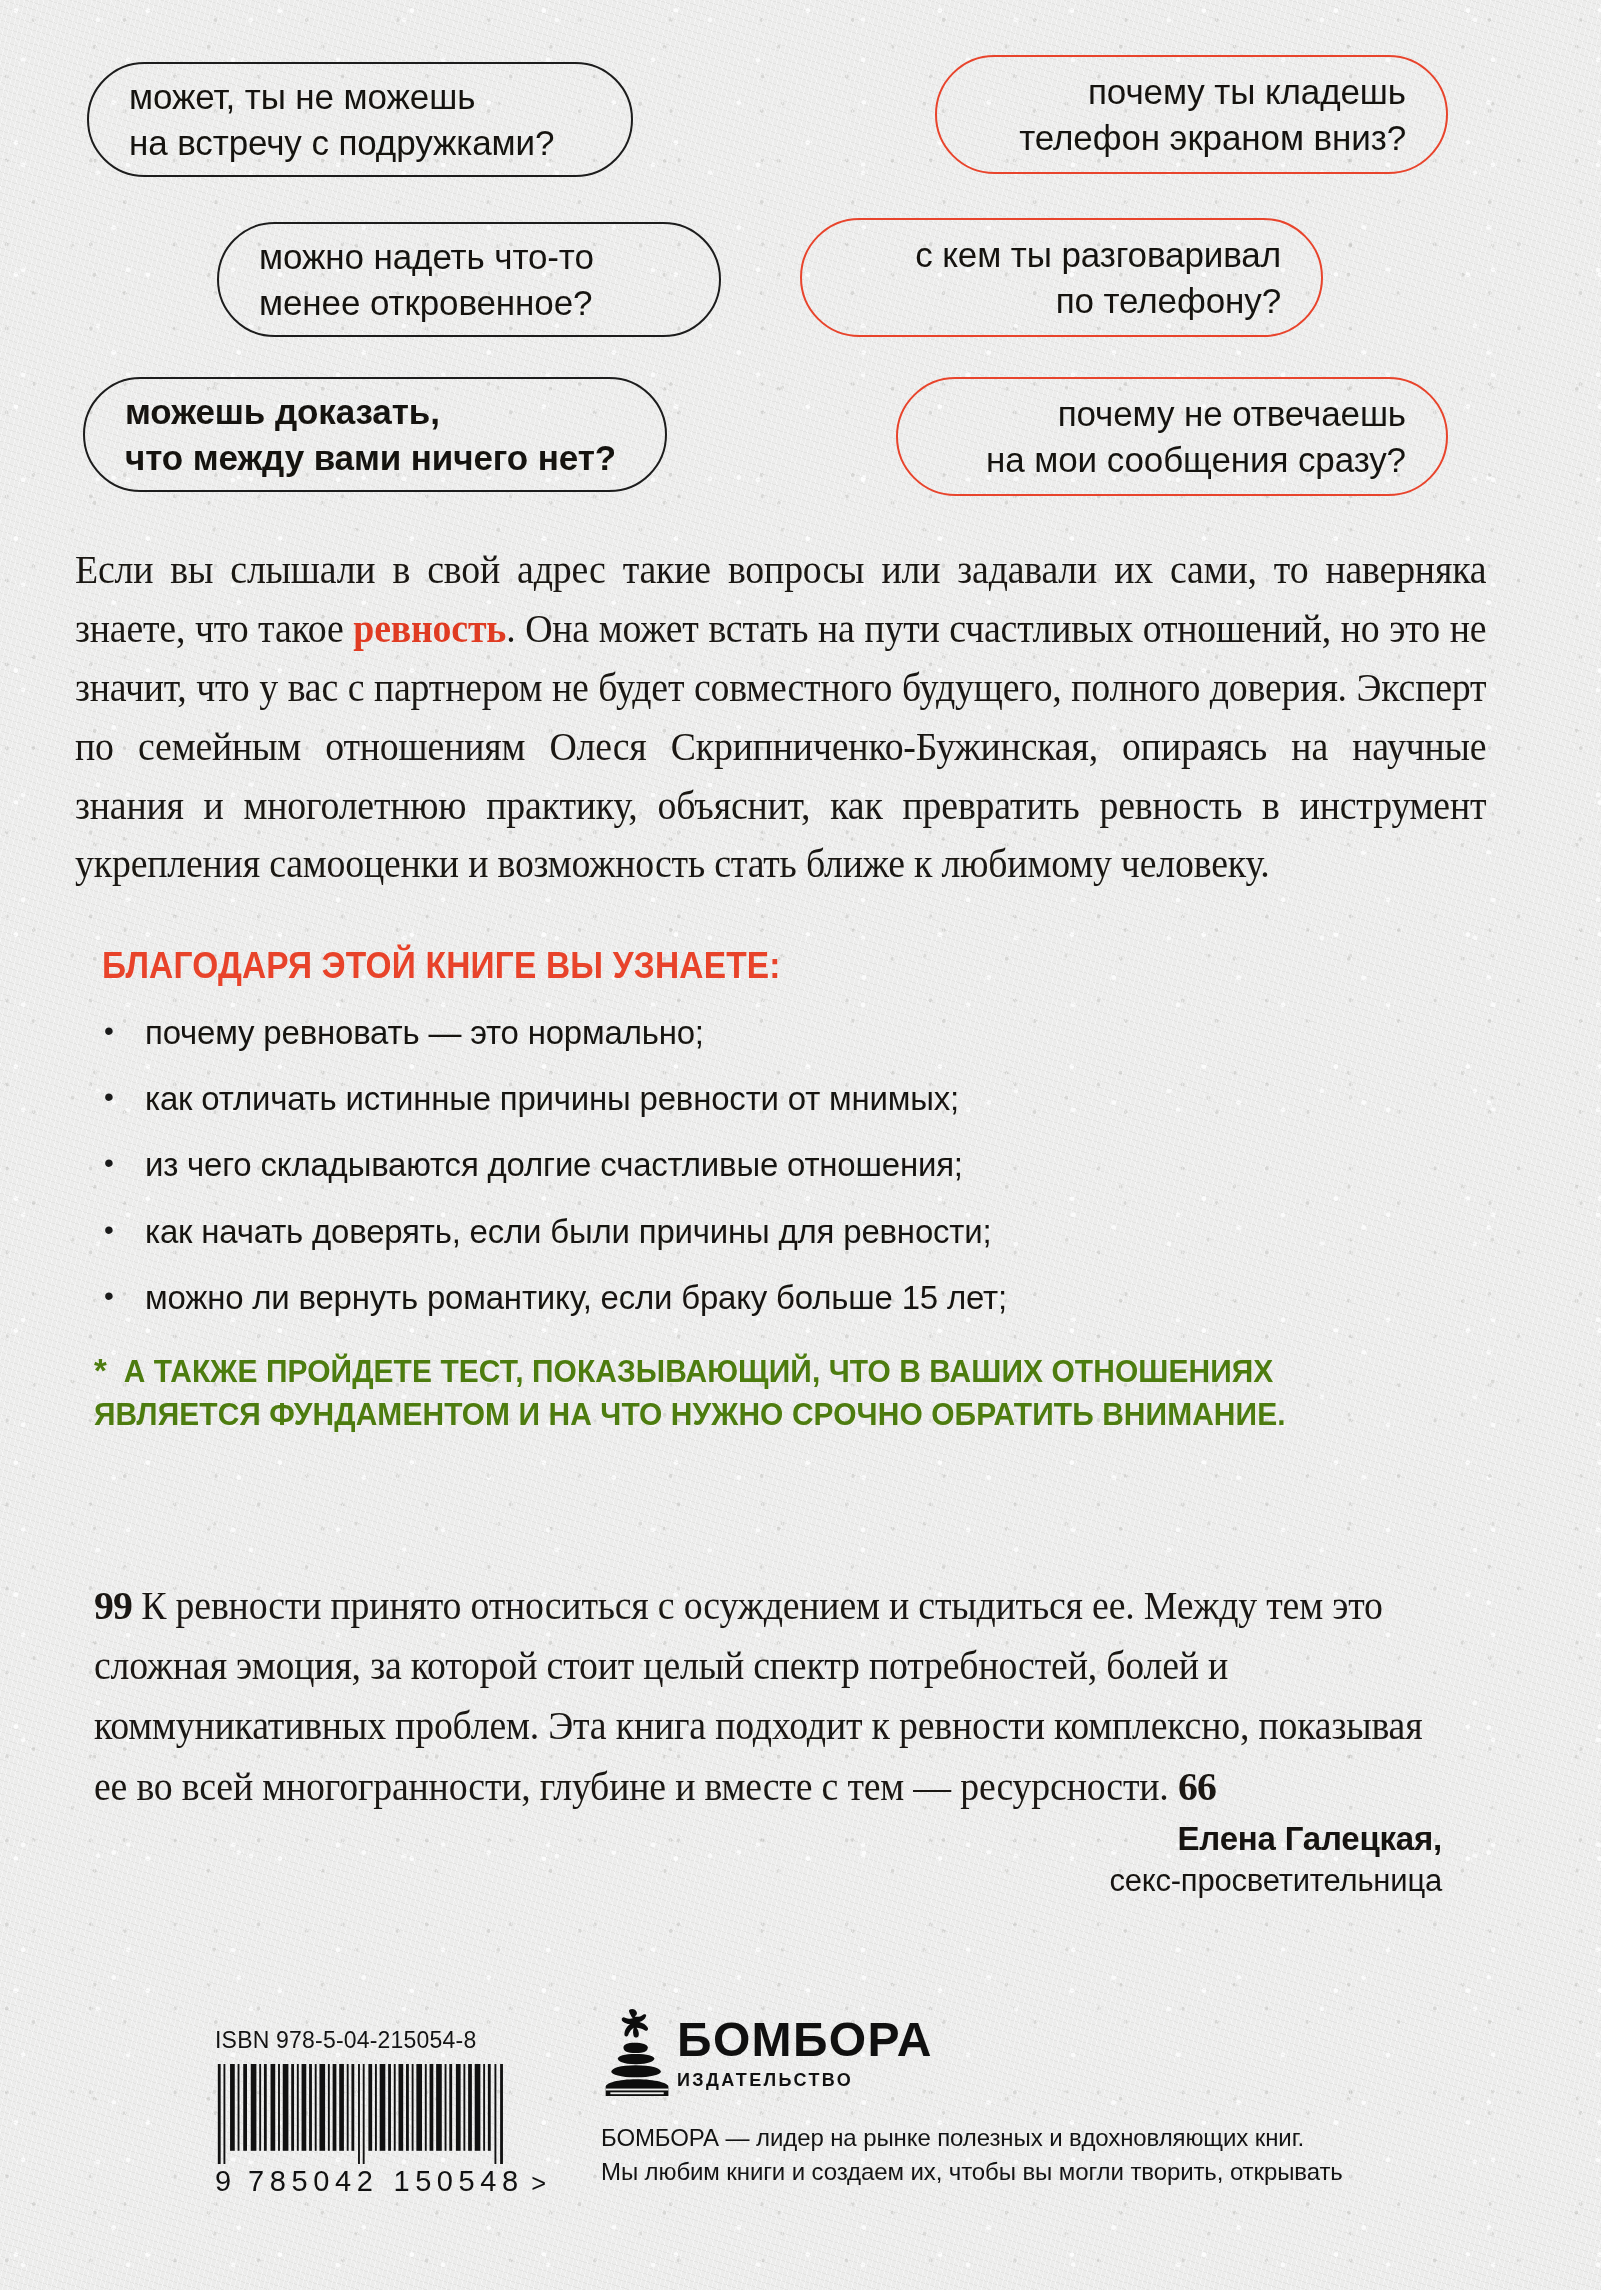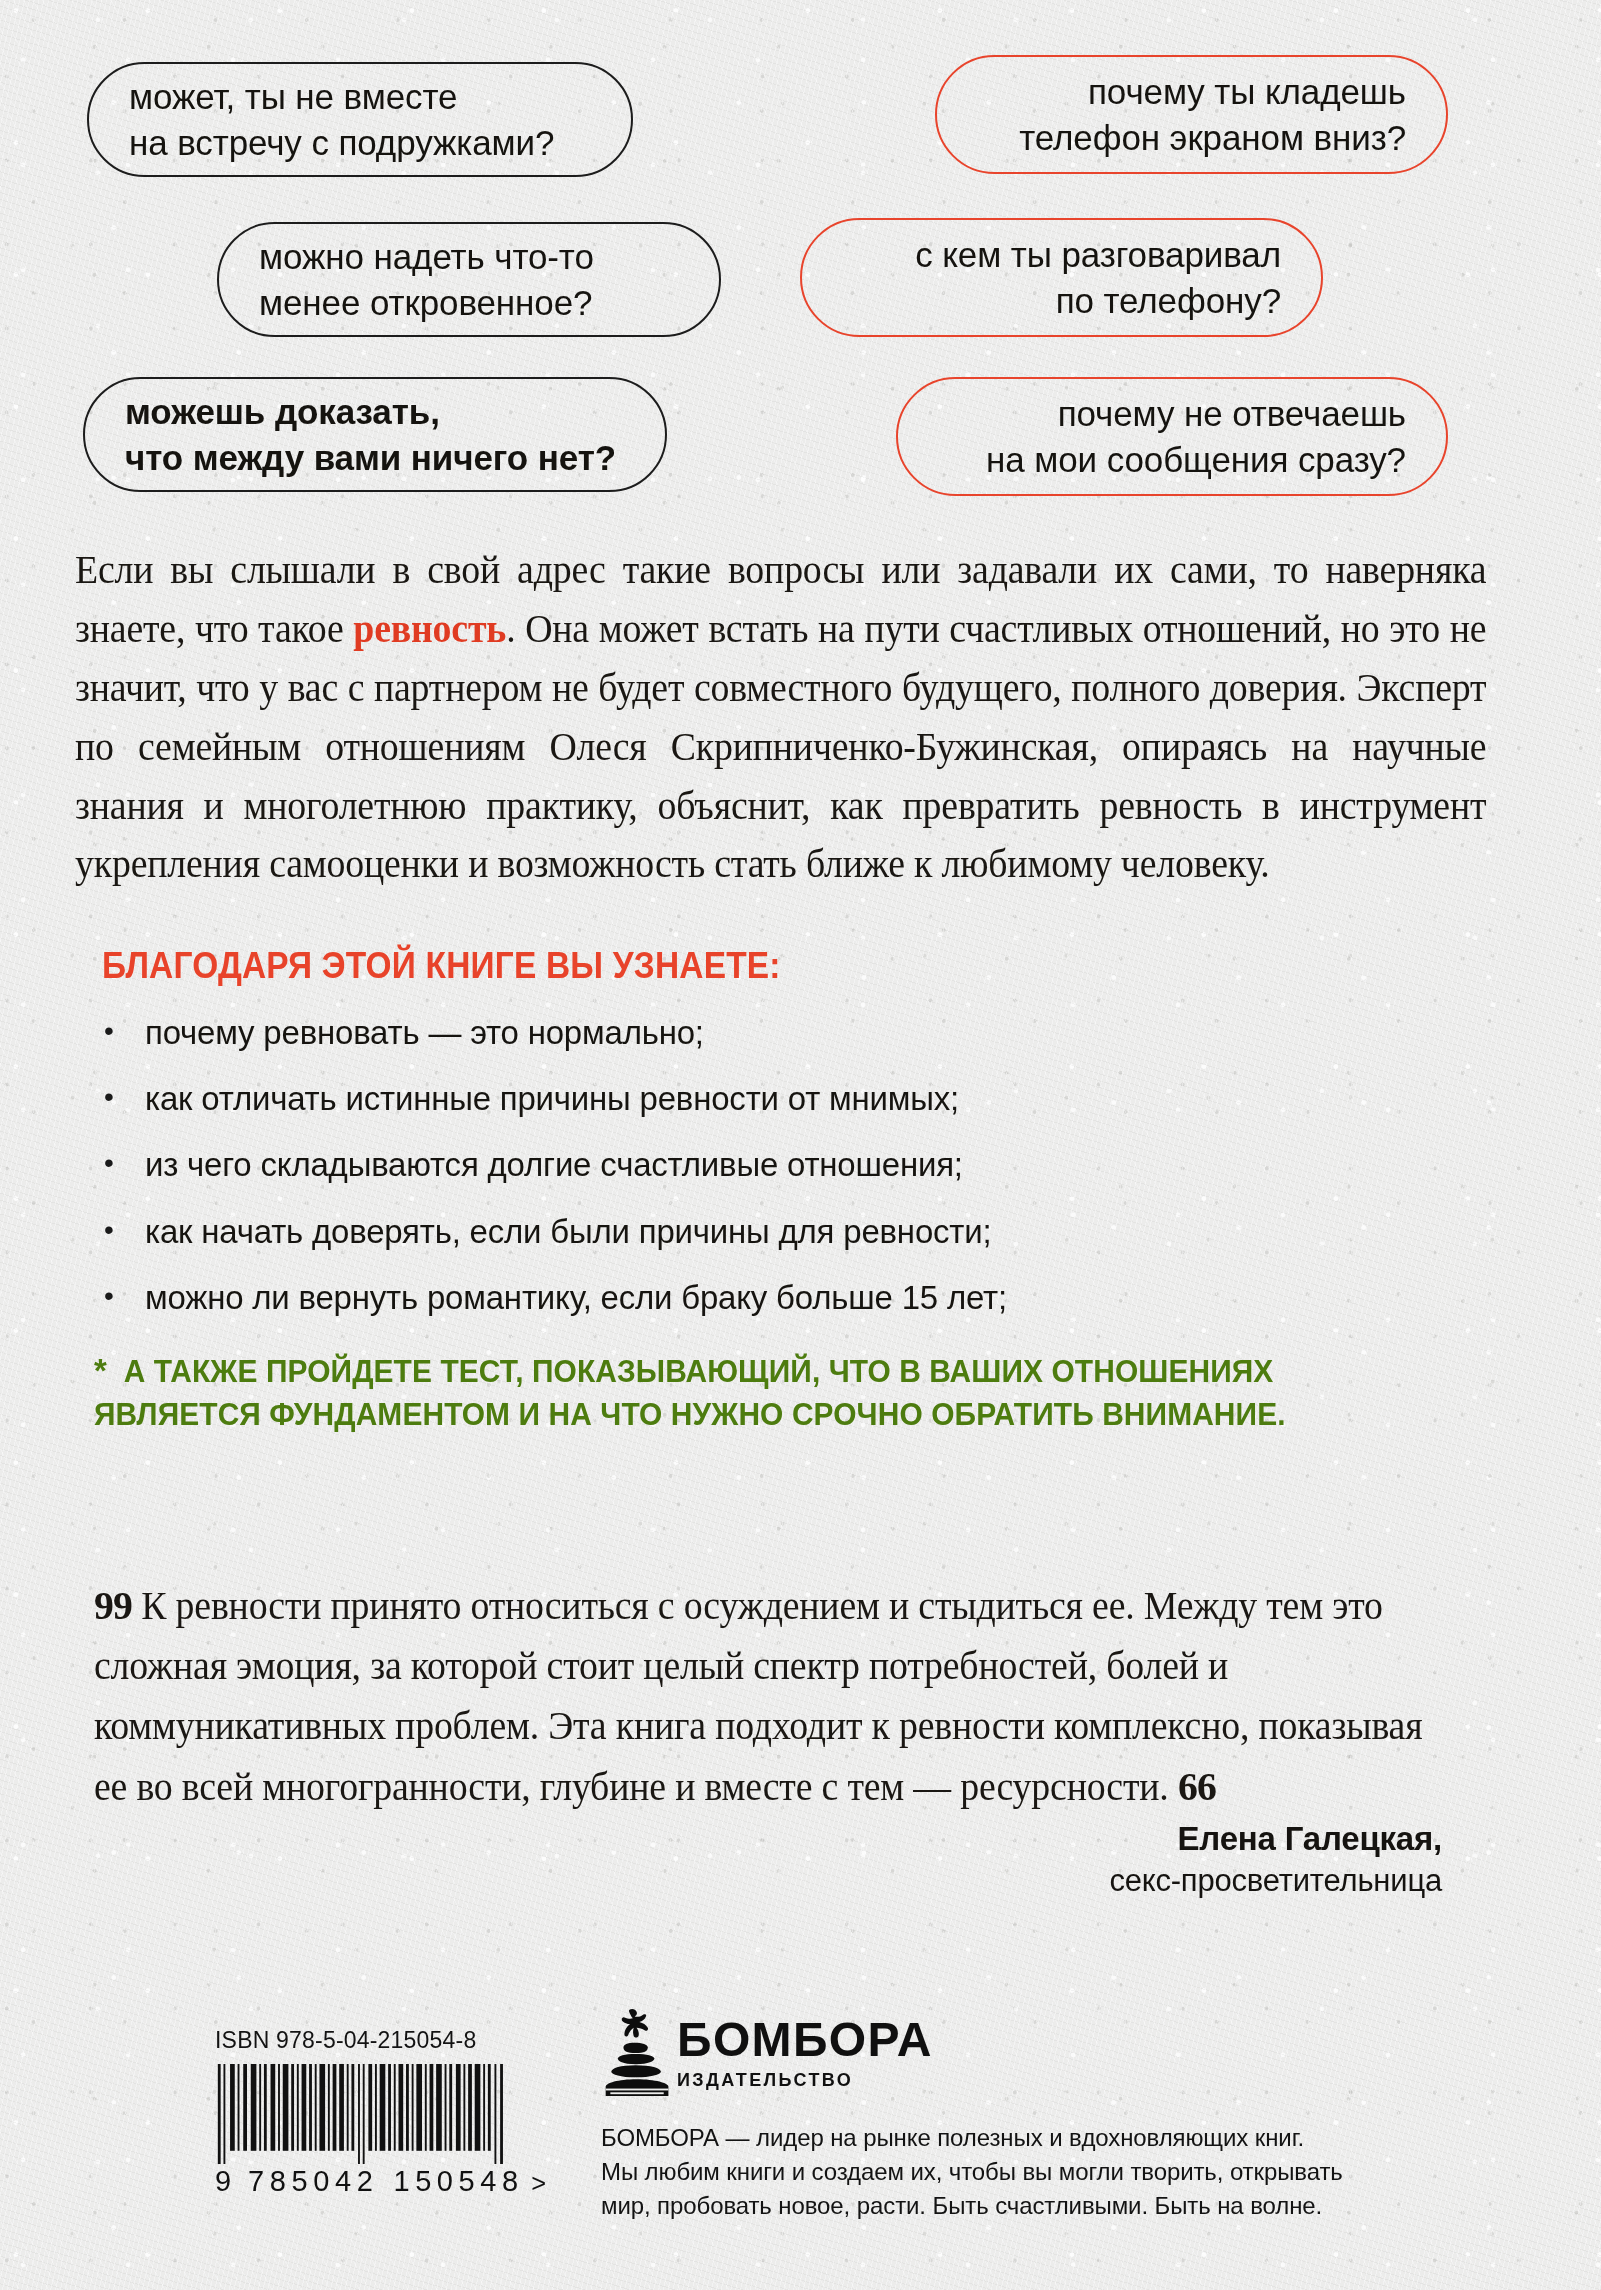--- a/index.html
+++ b/index.html
@@ -292,21 +292,21 @@
 <body>
 
 <div class="paper"></div>
 <div class="paper2"></div>
 
 <div class="page">
 
   <div class="bubbles">
 
     <div class="bubble align-left" id="b1">
-      <span class="ln">может, ты не вместе</span>
+      <span class="ln">может, ты не можешь</span>
       <span class="ln">на встречу с подружками?</span>
     </div>
 
     <div class="bubble align-left" id="b2">
       <span class="ln">можно надеть что-то</span>
       <span class="ln">менее откровенное?</span>
     </div>
 
     <div class="bubble align-left" id="b3">
       <span class="ln">можешь доказать,</span>
@@ -448,19 +448,18 @@
         </svg>
         <div class="pub-names">
           <span class="pub-name">БОМБОРА</span>
           <span class="pub-sub">ИЗДАТЕЛЬСТВО</span>
         </div>
       </div>
 
       <div class="pub-desc">
         <span>БОМБОРА — лидер на рынке полезных и вдохновляющих книг.</span>
         <span>Мы любим книги и создаем их, чтобы вы могли творить, открывать</span>
-        <span>мир, пробовать новое, расти. Быть счастливыми. Быть на волне.</span>
       </div>
     </div>
   </div>
 
 </div>
 
 
 </body></html>

